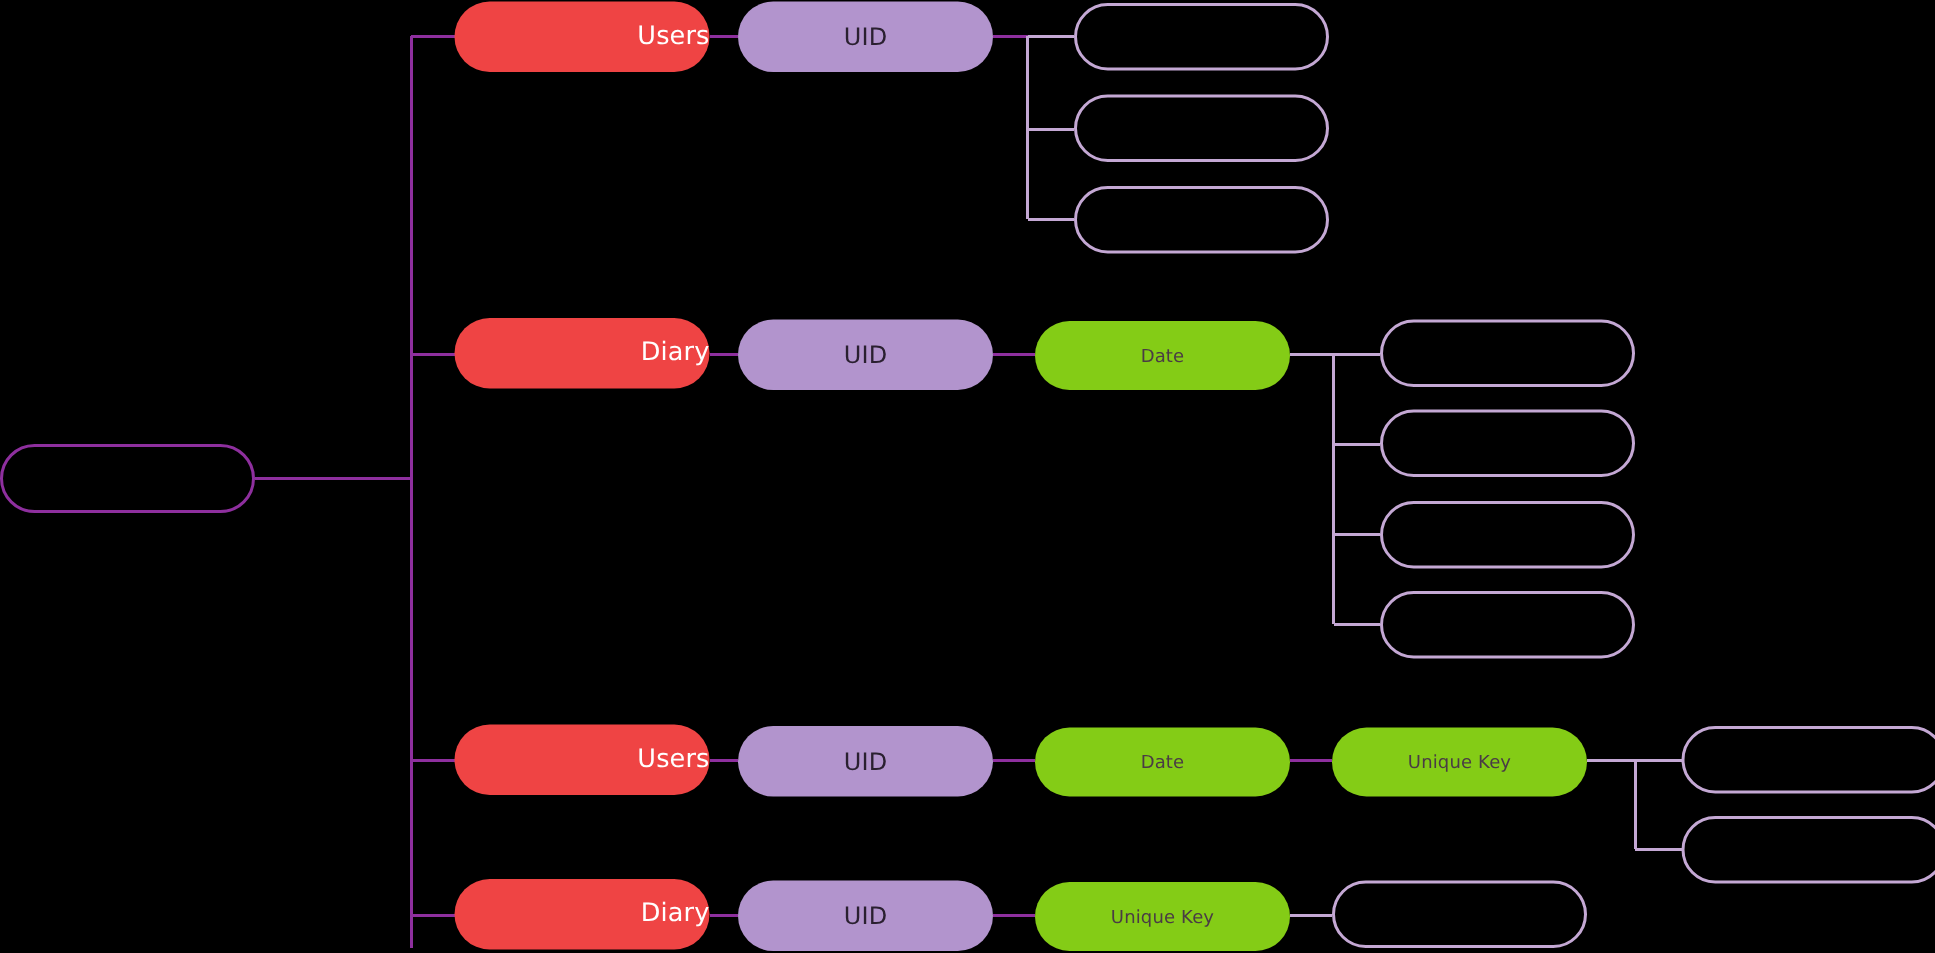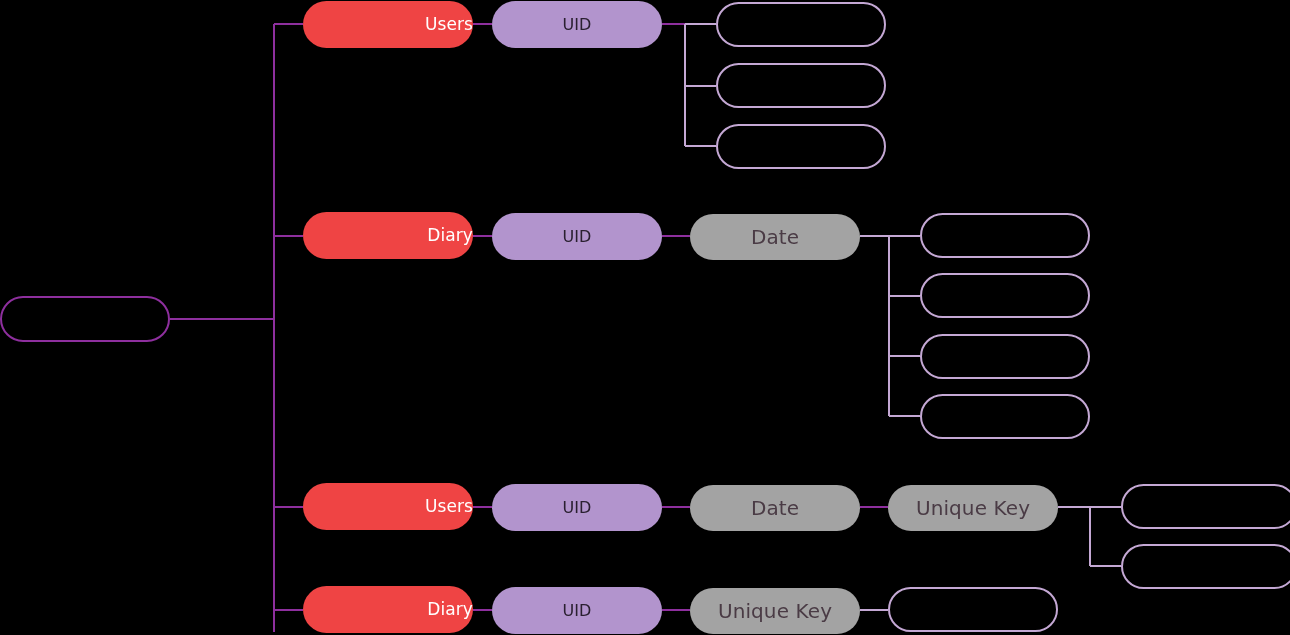--- a/index.html
+++ b/index.html
@@ -58,24 +58,24 @@
   }
   
   .lvl-2 {
     background: #b294cd;
     border: none;
     color: #2a2030;
     font-size: 16px;
   }
   
   .lvl-pink {
-    background: #a3a3a3;
+    background: #84cc16;
     border: none;
     color: #4a3b45;
-    font-size: 20px;
+    font-size: 12px;
   }
   
   .lvl-leaf {
     background: transparent;
     border: 2px solid #c4a8d4;
     color: #e8ddf0;
     font-size: 15px;
   }
 </style>
 </head>

